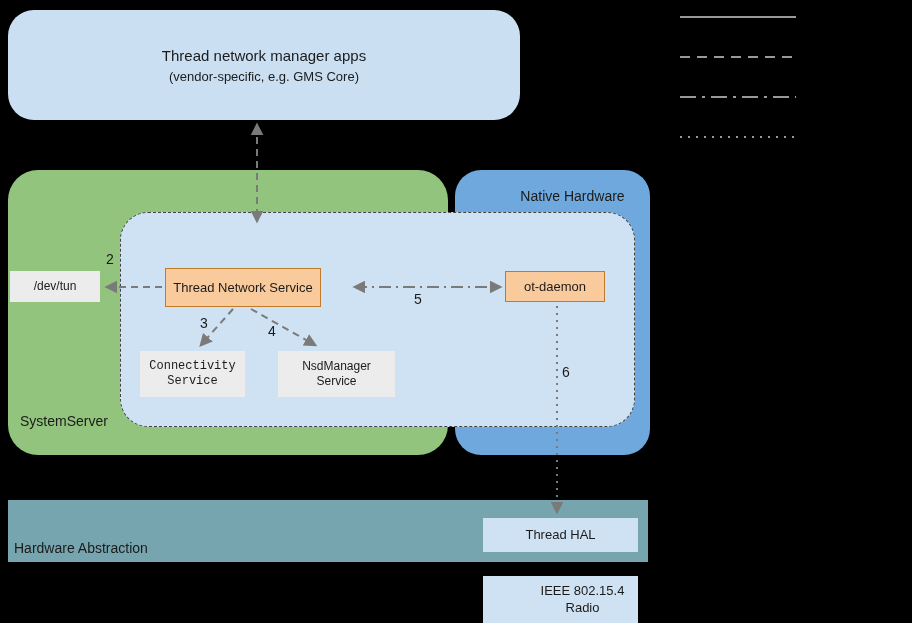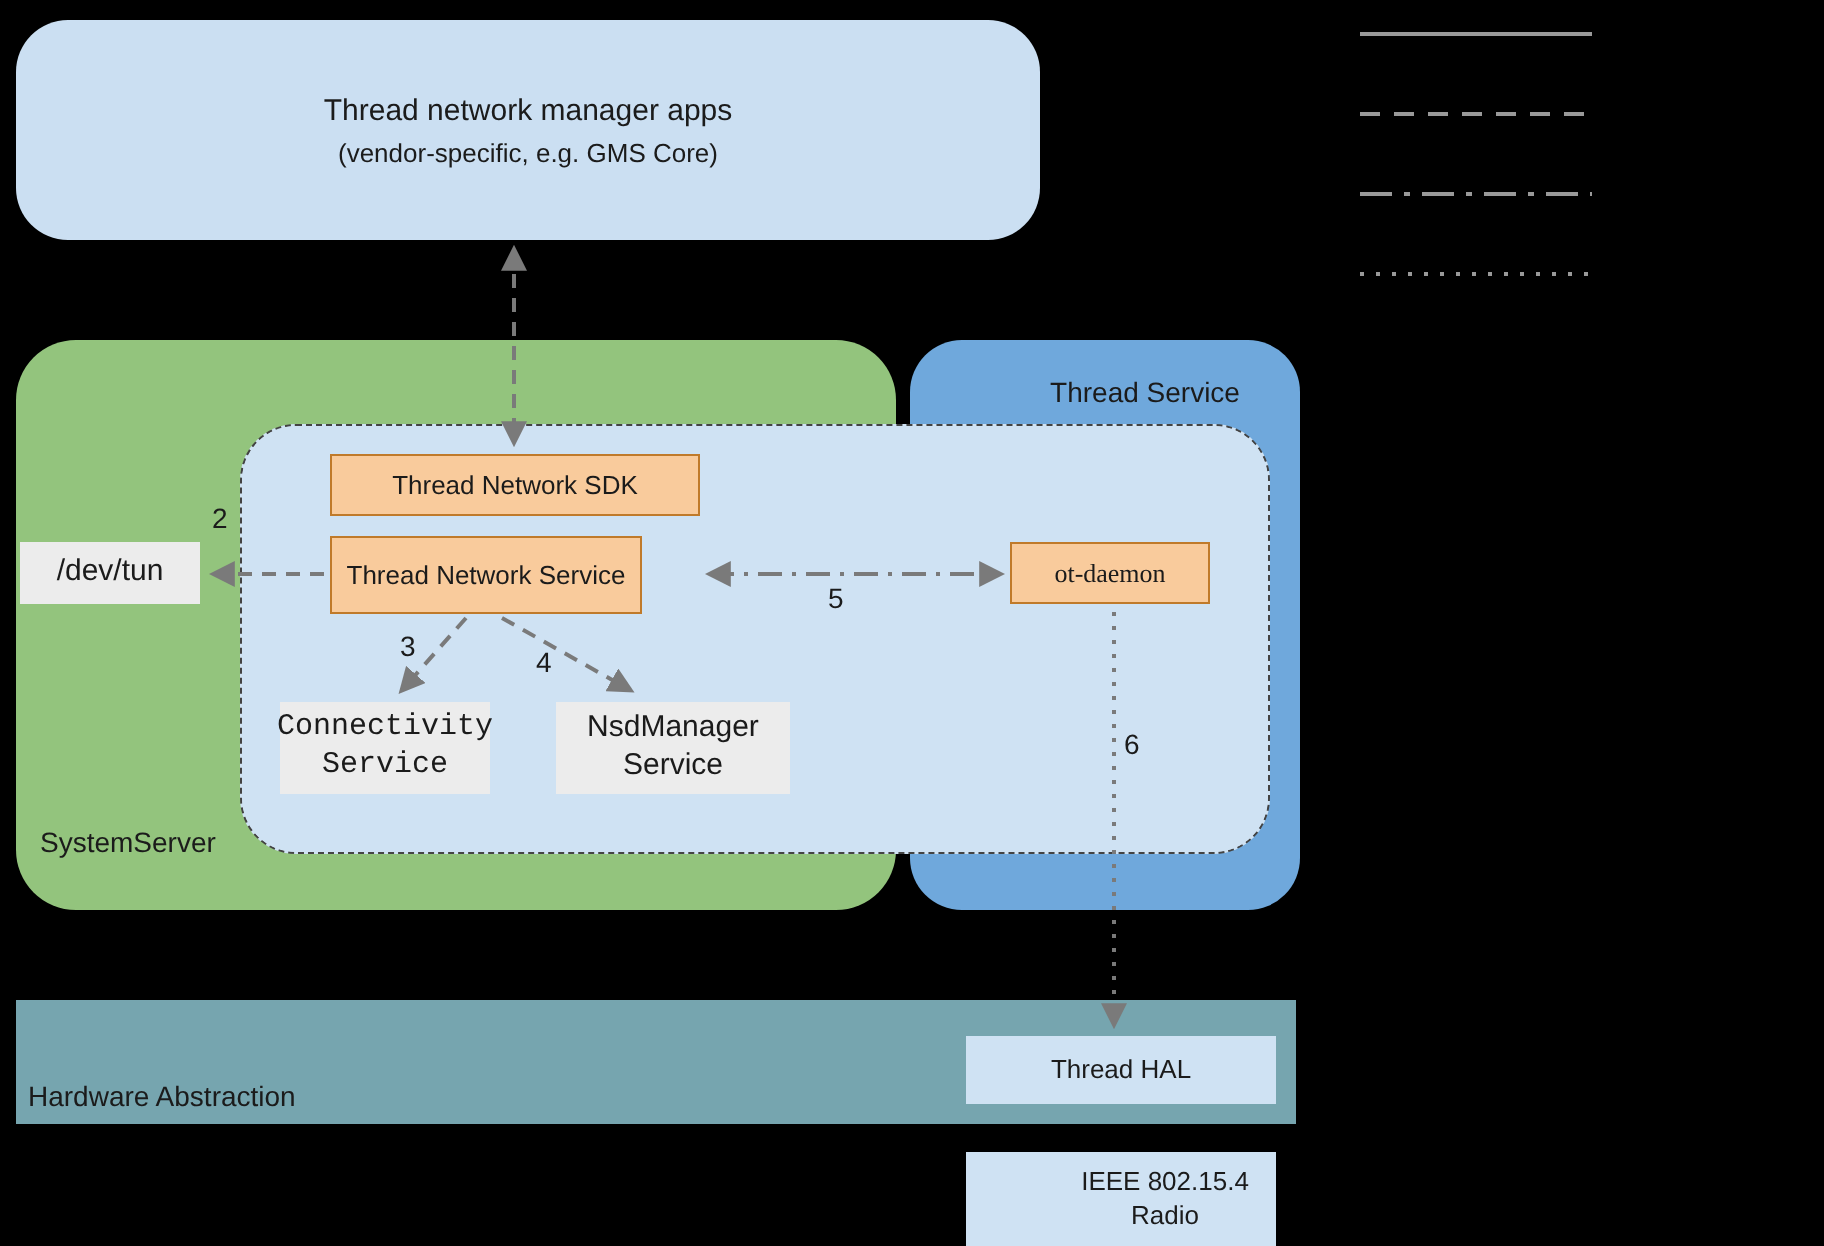--- a/index.html
+++ b/index.html
@@ -18,23 +18,23 @@
 
   .blue-box{left:455px;top:170px;width:195px;height:285px;background:#6fa8dc;border-radius:26px;}
   .native-service-label{left:505px;top:188px;width:135px;font-size:14px;text-align:center;}
 
   .dashed-box{left:120px;top:212px;width:515px;height:215px;background:#cfe2f3;
               border:1.5px dashed #434343;border-radius:28px;}
 
   .orange{background:#f9cb9c;border:1px solid #c07a2a;font-size:13px;}
   .sdk-box{left:165px;top:227px;width:185px;height:31px;}
   .service-box{left:165px;top:268px;width:156px;height:39px;}
-  .otdaemon-box{left:505px;top:271px;width:100px;height:31px;font-family:Liberation Serif, serif;}
+  .otdaemon-box{left:505px;top:271px;width:100px;height:31px;}
 
-  .grayb{background:#ececec;font-size:15px;line-height:1.25;}
+  .grayb{background:#ececec;font-size:12px;line-height:1.25;}
   .devtun-box{left:10px;top:271px;width:90px;height:31px;}
   .connectivity-box{left:140px;top:351px;width:105px;height:46px;font-family:Liberation Mono, monospace;}
   .nsd-box{left:278px;top:351px;width:117px;height:46px;}
 
   .hw-bar{left:8px;top:500px;width:640px;height:62px;background:#76a5af;}
   .hw-label{left:14px;top:540px;font-size:14px;}
   .lightblue{background:#cfe2f3;font-size:13px;line-height:1.3;}
   .thread-hal-box{left:483px;top:518px;width:155px;height:34px;}
   .radio-box{left:483px;top:576px;width:155px;height:47px;padding-left:44px;}
 
@@ -48,25 +48,24 @@
 
   <div class="abs col apps-box">
     <div class="apps-title">Thread network manager apps</div>
     <div class="apps-subtitle">(vendor-specific, e.g. GMS Core)</div>
   </div>
 
   <div class="abs green-box"></div>
   <div class="abs system-server-label">SystemServer</div>
 
   <div class="abs blue-box"></div>
-  <div class="abs native-service-label">Thread Service</div>
+  <div class="abs native-service-label">Native Hardware</div>
 
   <div class="abs dashed-box"></div>
 
-  <div class="abs center orange sdk-box">Thread Network SDK</div>
   <div class="abs center orange service-box">Thread Network Service</div>
   <div class="abs center orange otdaemon-box">ot-daemon</div>
 
   <div class="abs center grayb devtun-box">/dev/tun</div>
 
   <div class="abs col grayb connectivity-box">
     <span>Connectivity</span>
     <span>Service</span>
   </div>
 

